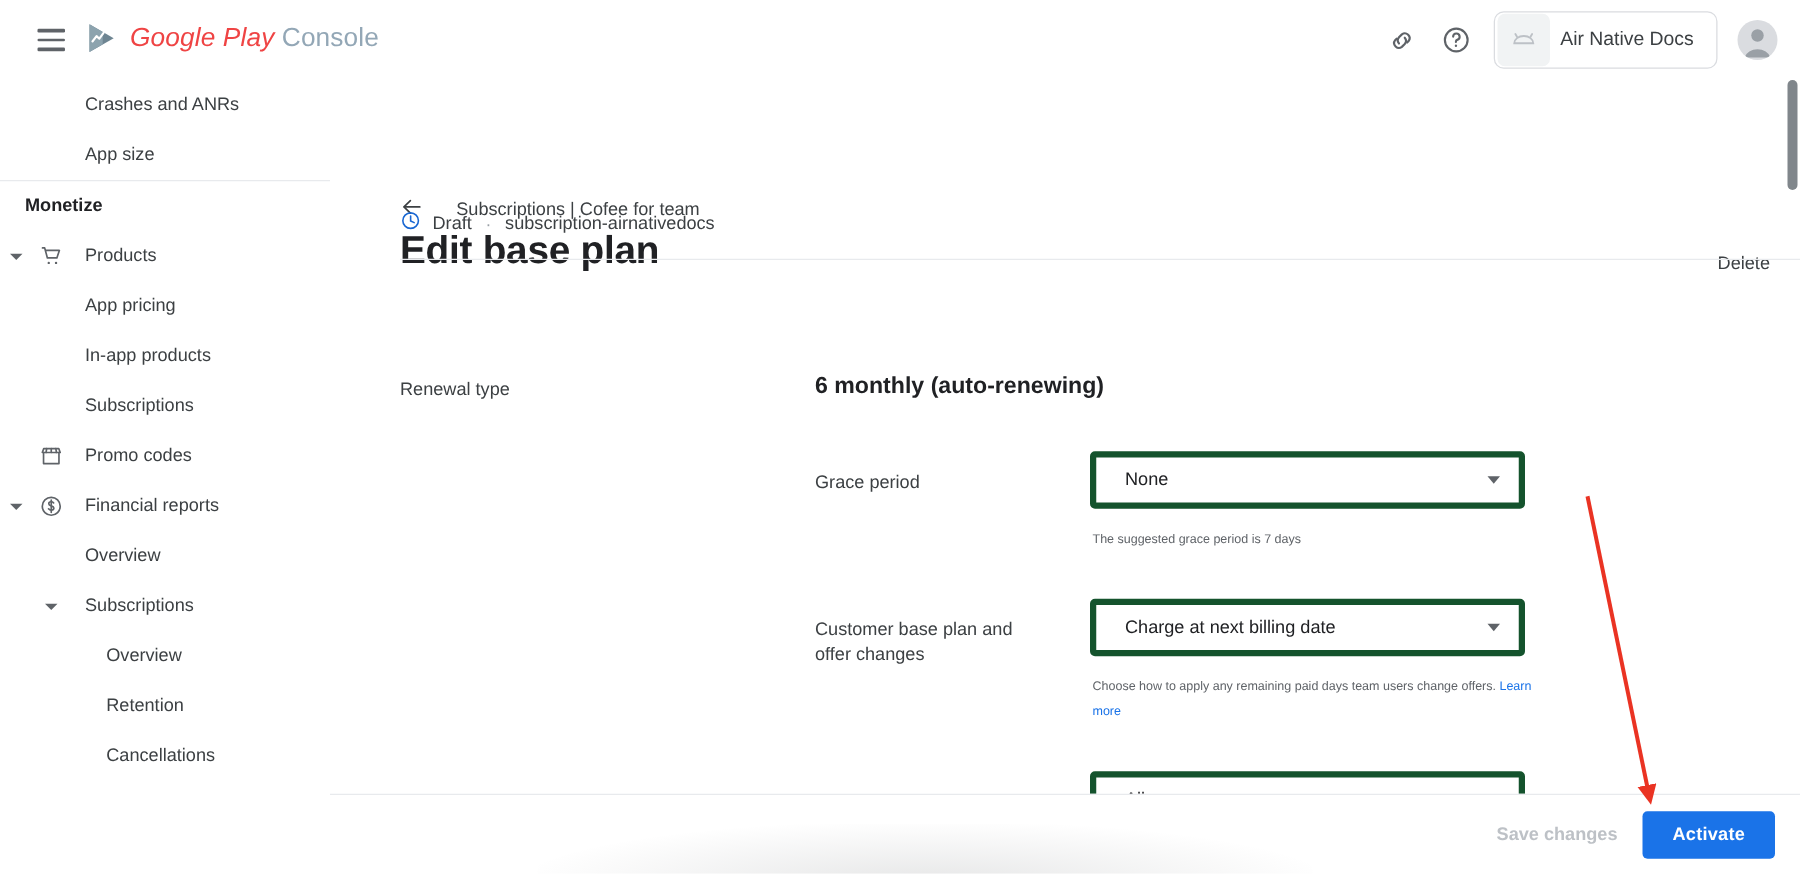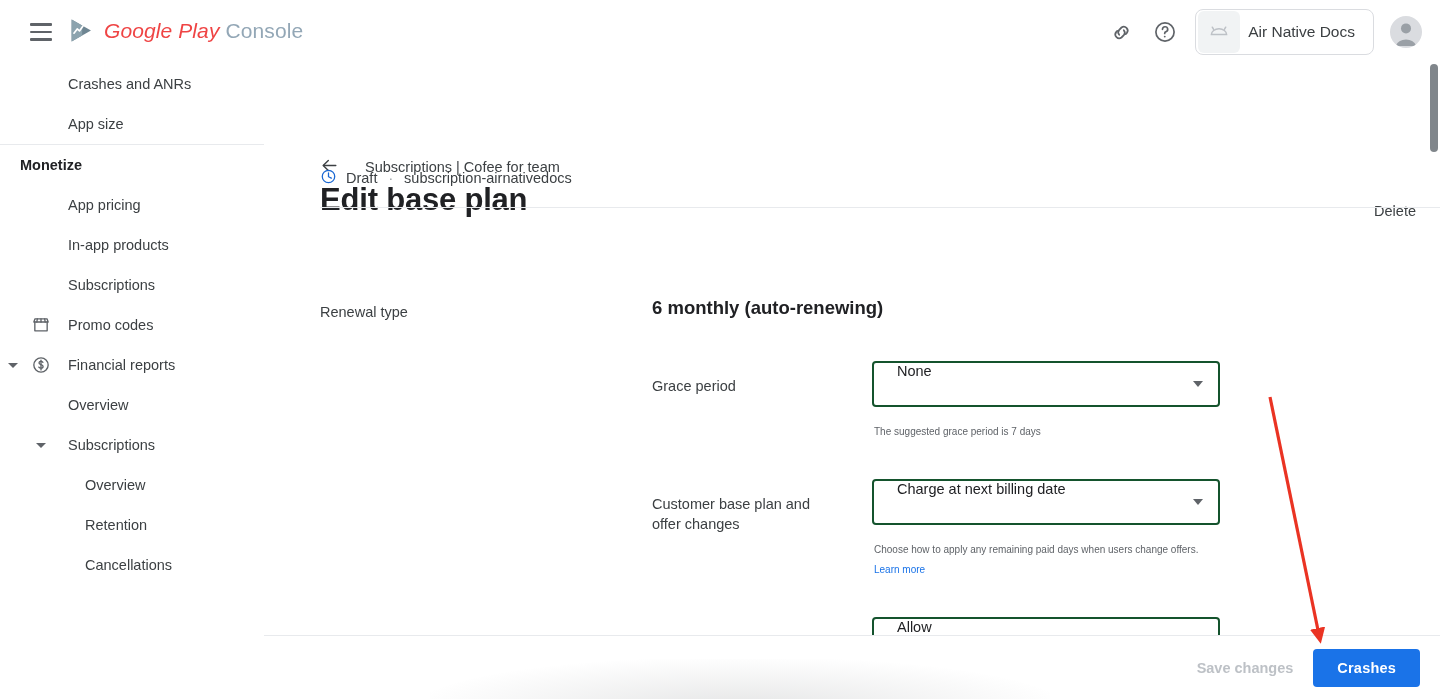--- a/index.html
+++ b/index.html
@@ -109,22 +109,22 @@
   }
   .row-value-strong {
     position: absolute; font-size: 18.5px; font-weight: bold; color: #202124;
   }
   .field-label {
     position: absolute; font-size: 14.5px; color: #3c4043; line-height: 20px; width: 170px;
   }
   .help-icon { position: absolute; width: 18px; height: 18px; cursor: pointer; }
   .select {
     position: absolute; width: 348px; height: 46px;
-    border: 2px solid #14532d; border-radius: 4px; background: #fff;
-    display: flex; cursor: pointer;
+    border: 5px solid #14532d; border-radius: 4px; background: #fff;
+    display: flex; align-items: center; cursor: pointer;
   }
   .select .sv { font-size: 14.5px; color: #202124; margin-left: 23px; }
   .select .sarrow {
     position: absolute; right: 15px; top: 50%; transform: translateY(-50%);
     width: 0; height: 0;
     border-left: 5.5px solid transparent; border-right: 5.5px solid transparent;
     border-top: 6px solid #5f6368;
   }
   .helper {
     position: absolute; font-size: 10px; color: #5f6368; line-height: 20px; width: 370px;
@@ -234,20 +234,31 @@
         <div class="nav-item">
           <span class="lbl" style="position: absolute; left: 68px;">Crashes and ANRs</span>
         </div>
         <div class="nav-item">
           <span class="lbl" style="position: absolute; left: 68px;">App size</span>
         </div>
       </div>
     <div class="sb-divider"></div>
     <div class="sb-section">Monetize</div>
     <div id="sb-items">
+        <div class="nav-item">
+          <span class="caret" style="position: absolute; left: 8px;"></span>
+          <span class="nav-icon" style="position: absolute; left: 30px;">
+            <svg width="20" height="20" viewBox="0 0 24 24" fill="none" stroke="#5f6368" stroke-width="1.6" stroke-linecap="round" stroke-linejoin="round">
+              <path d="M3.6 4h2.1l2.6 9.6h9.1l2.4-7.2H7.1"></path>
+              <circle cx="9.6" cy="18.4" r="1.15" fill="#5f6368" stroke="none"></circle>
+              <circle cx="16.6" cy="18.4" r="1.15" fill="#5f6368" stroke="none"></circle>
+            </svg>
+          </span>
+          <span class="lbl" style="position: absolute; left: 68px;">Products</span>
+        </div>
         <div class="nav-item">
           <span class="lbl" style="position: absolute; left: 68px;">App pricing</span>
         </div>
         <div class="nav-item">
           <span class="lbl" style="position: absolute; left: 68px;">In-app products</span>
         </div>
         <div class="nav-item">
           <span class="lbl" style="position: absolute; left: 68px;">Subscriptions</span>
         </div>
         <div class="nav-item">
@@ -338,34 +349,34 @@
         <circle cx="12" cy="12" r="9.1"></circle>
         <path d="M9.5 9.3a2.6 2.6 0 1 1 3.2 2.6c-.7.2-1 .8-1 1.6" stroke-linecap="round"></path>
         <circle cx="11.75" cy="16.6" r=".95" fill="#5f6368" stroke="none"></circle>
       </svg>
     </div>
     <div class="select" style="left:608px; top:415px;">
       <span class="sv">Charge at next billing date</span>
       <span class="sarrow"></span>
     </div>
     <div class="helper" style="left:610px; top:476px; width:352px;">
-      <span>Choose how to apply any remaining paid days when users change offers. </span><a>Learn more</a>
+      <span>Choose how to apply any remaining paid days team users change offers. </span><a>Learn more</a>
     </div>
 
     <div class="field-label" style="left:388px; top:568px;">Resubscribe</div>
     <div class="select" style="left:608px; top:553px;">
       <span class="sv">Allow</span>
       <span class="sarrow"></span>
     </div>
     <div class="helper" style="left:610px; top:614px; width:400px;">Allow users to resubscribe from the Play Store after</div>
   </div>
 
   <div class="bottombar">
     <div class="btn-text" style="color: rgb(189, 193, 198); font-weight: bold;">Save changes</div>
-    <div class="btn-primary">Crashes</div>
+    <div class="btn-primary">Activate</div>
   </div>
   <div class="bottom-shadow"></div>
 
   <div class="vscroll-track"></div>
   <div class="vscroll-thumb"></div>
 
   <svg class="annot">
     <defs>
       <marker id="arrowhead" markerWidth="5" markerHeight="5" refX="2.2" refY="2.4" orient="auto">
         <polygon points="0,0 5,2.4 0,4.8" id="arrowhead-poly" fill="#ea3323"></polygon>

